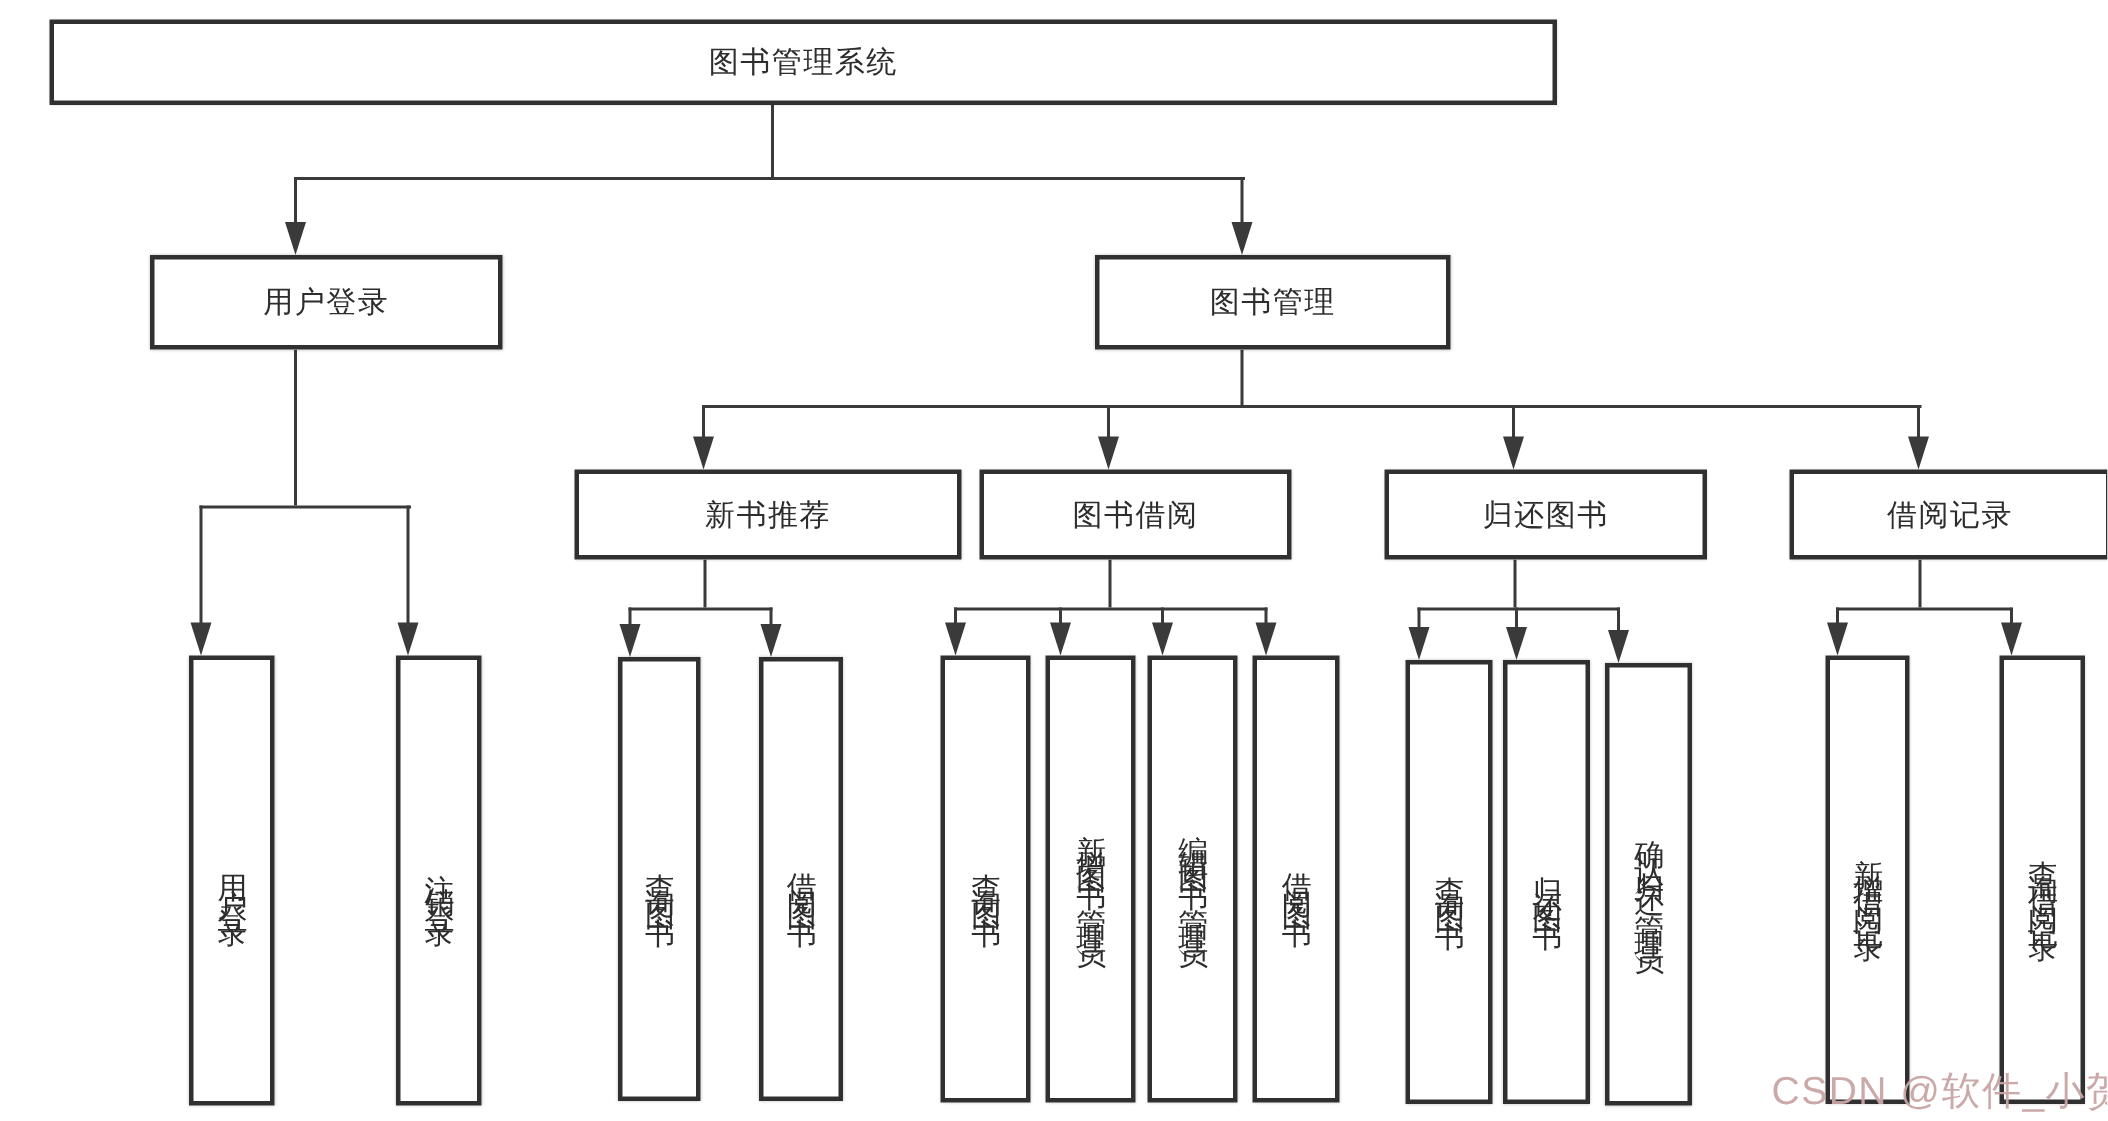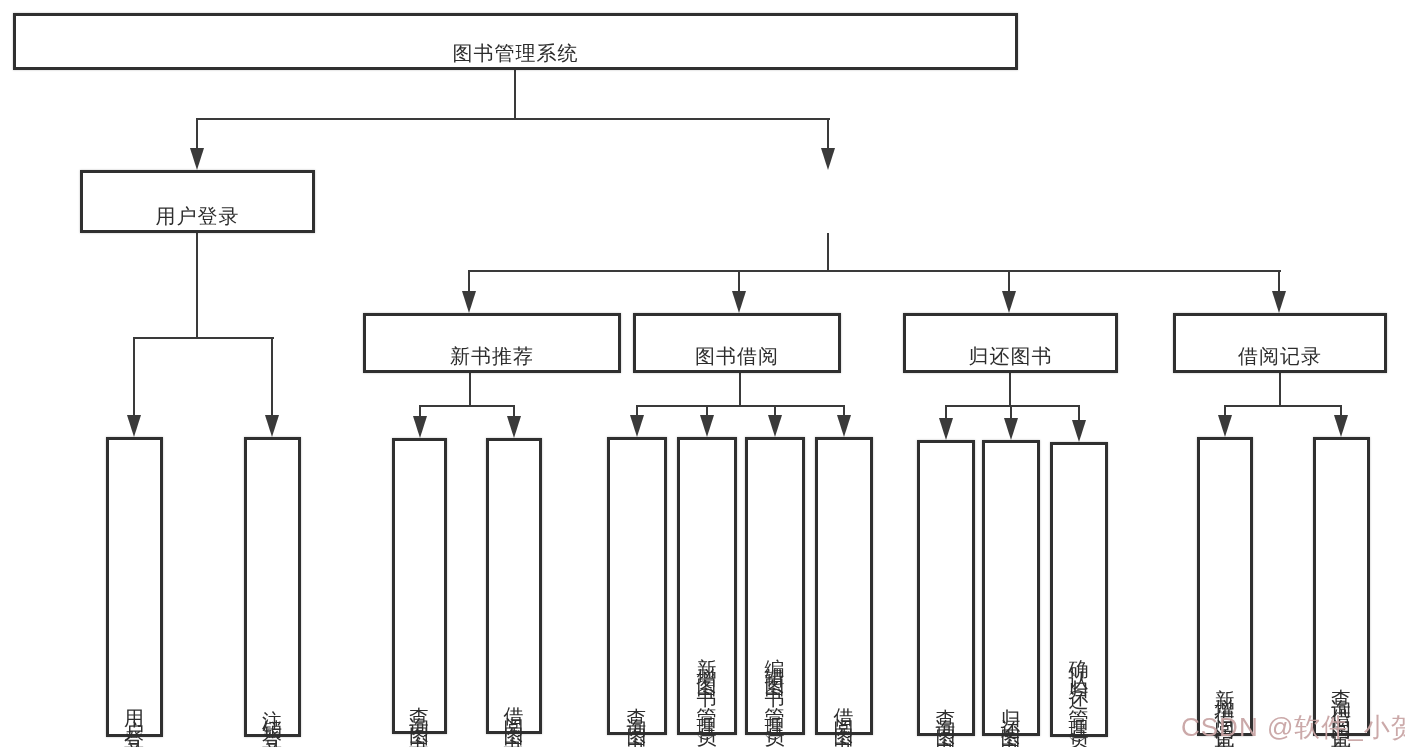--- a/index.html
+++ b/index.html
@@ -30,23 +30,24 @@
     border-left: 7px solid transparent;
     border-right: 7px solid transparent;
     border-top: 22px solid var(--line);
   }
   .box {
     position: absolute;
     box-sizing: border-box;
     border: 3px solid var(--box-border);
     background: #ffffff;
     display: flex;
-    align-items: flex-end;
+    align-items: center;
     justify-content: center;
     box-shadow: 0 0 2px rgba(0,0,0,0.25);
+    margin-left: 20px;
   }
   .hbox .lbl {
     font-size: 20px;
     letter-spacing: 1px;
     white-space: nowrap;
   }
   .vbox .vlbl {
     writing-mode: vertical-rl;
     text-orientation: mixed;
     font-size: 20px;
@@ -127,20 +128,23 @@
   <div class="arrow" style="left:1218px;top:415px"></div>
   <div class="arrow" style="left:1334px;top:415px"></div>
 
   <div class="box hbox" style="left:13px;top:13px;width:1005px;height:57px">
     <span class="lbl">图书管理系统</span>
   </div>
 
   <div class="box hbox" style="left:80px;top:170px;width:235px;height:63px">
     <span class="lbl">用户登录</span>
   </div>
+  <div class="box hbox" style="left:710px;top:170px;width:237px;height:63px">
+    <span class="lbl">图书管理</span>
+  </div>
 
   <div class="box hbox" style="left:363px;top:313px;width:258px;height:60px">
     <span class="lbl">新书推荐</span>
   </div>
   <div class="box hbox" style="left:633px;top:313px;width:208px;height:60px">
     <span class="lbl">图书借阅</span>
   </div>
   <div class="box hbox" style="left:903px;top:313px;width:215px;height:60px">
     <span class="lbl">归还图书</span>
   </div>

